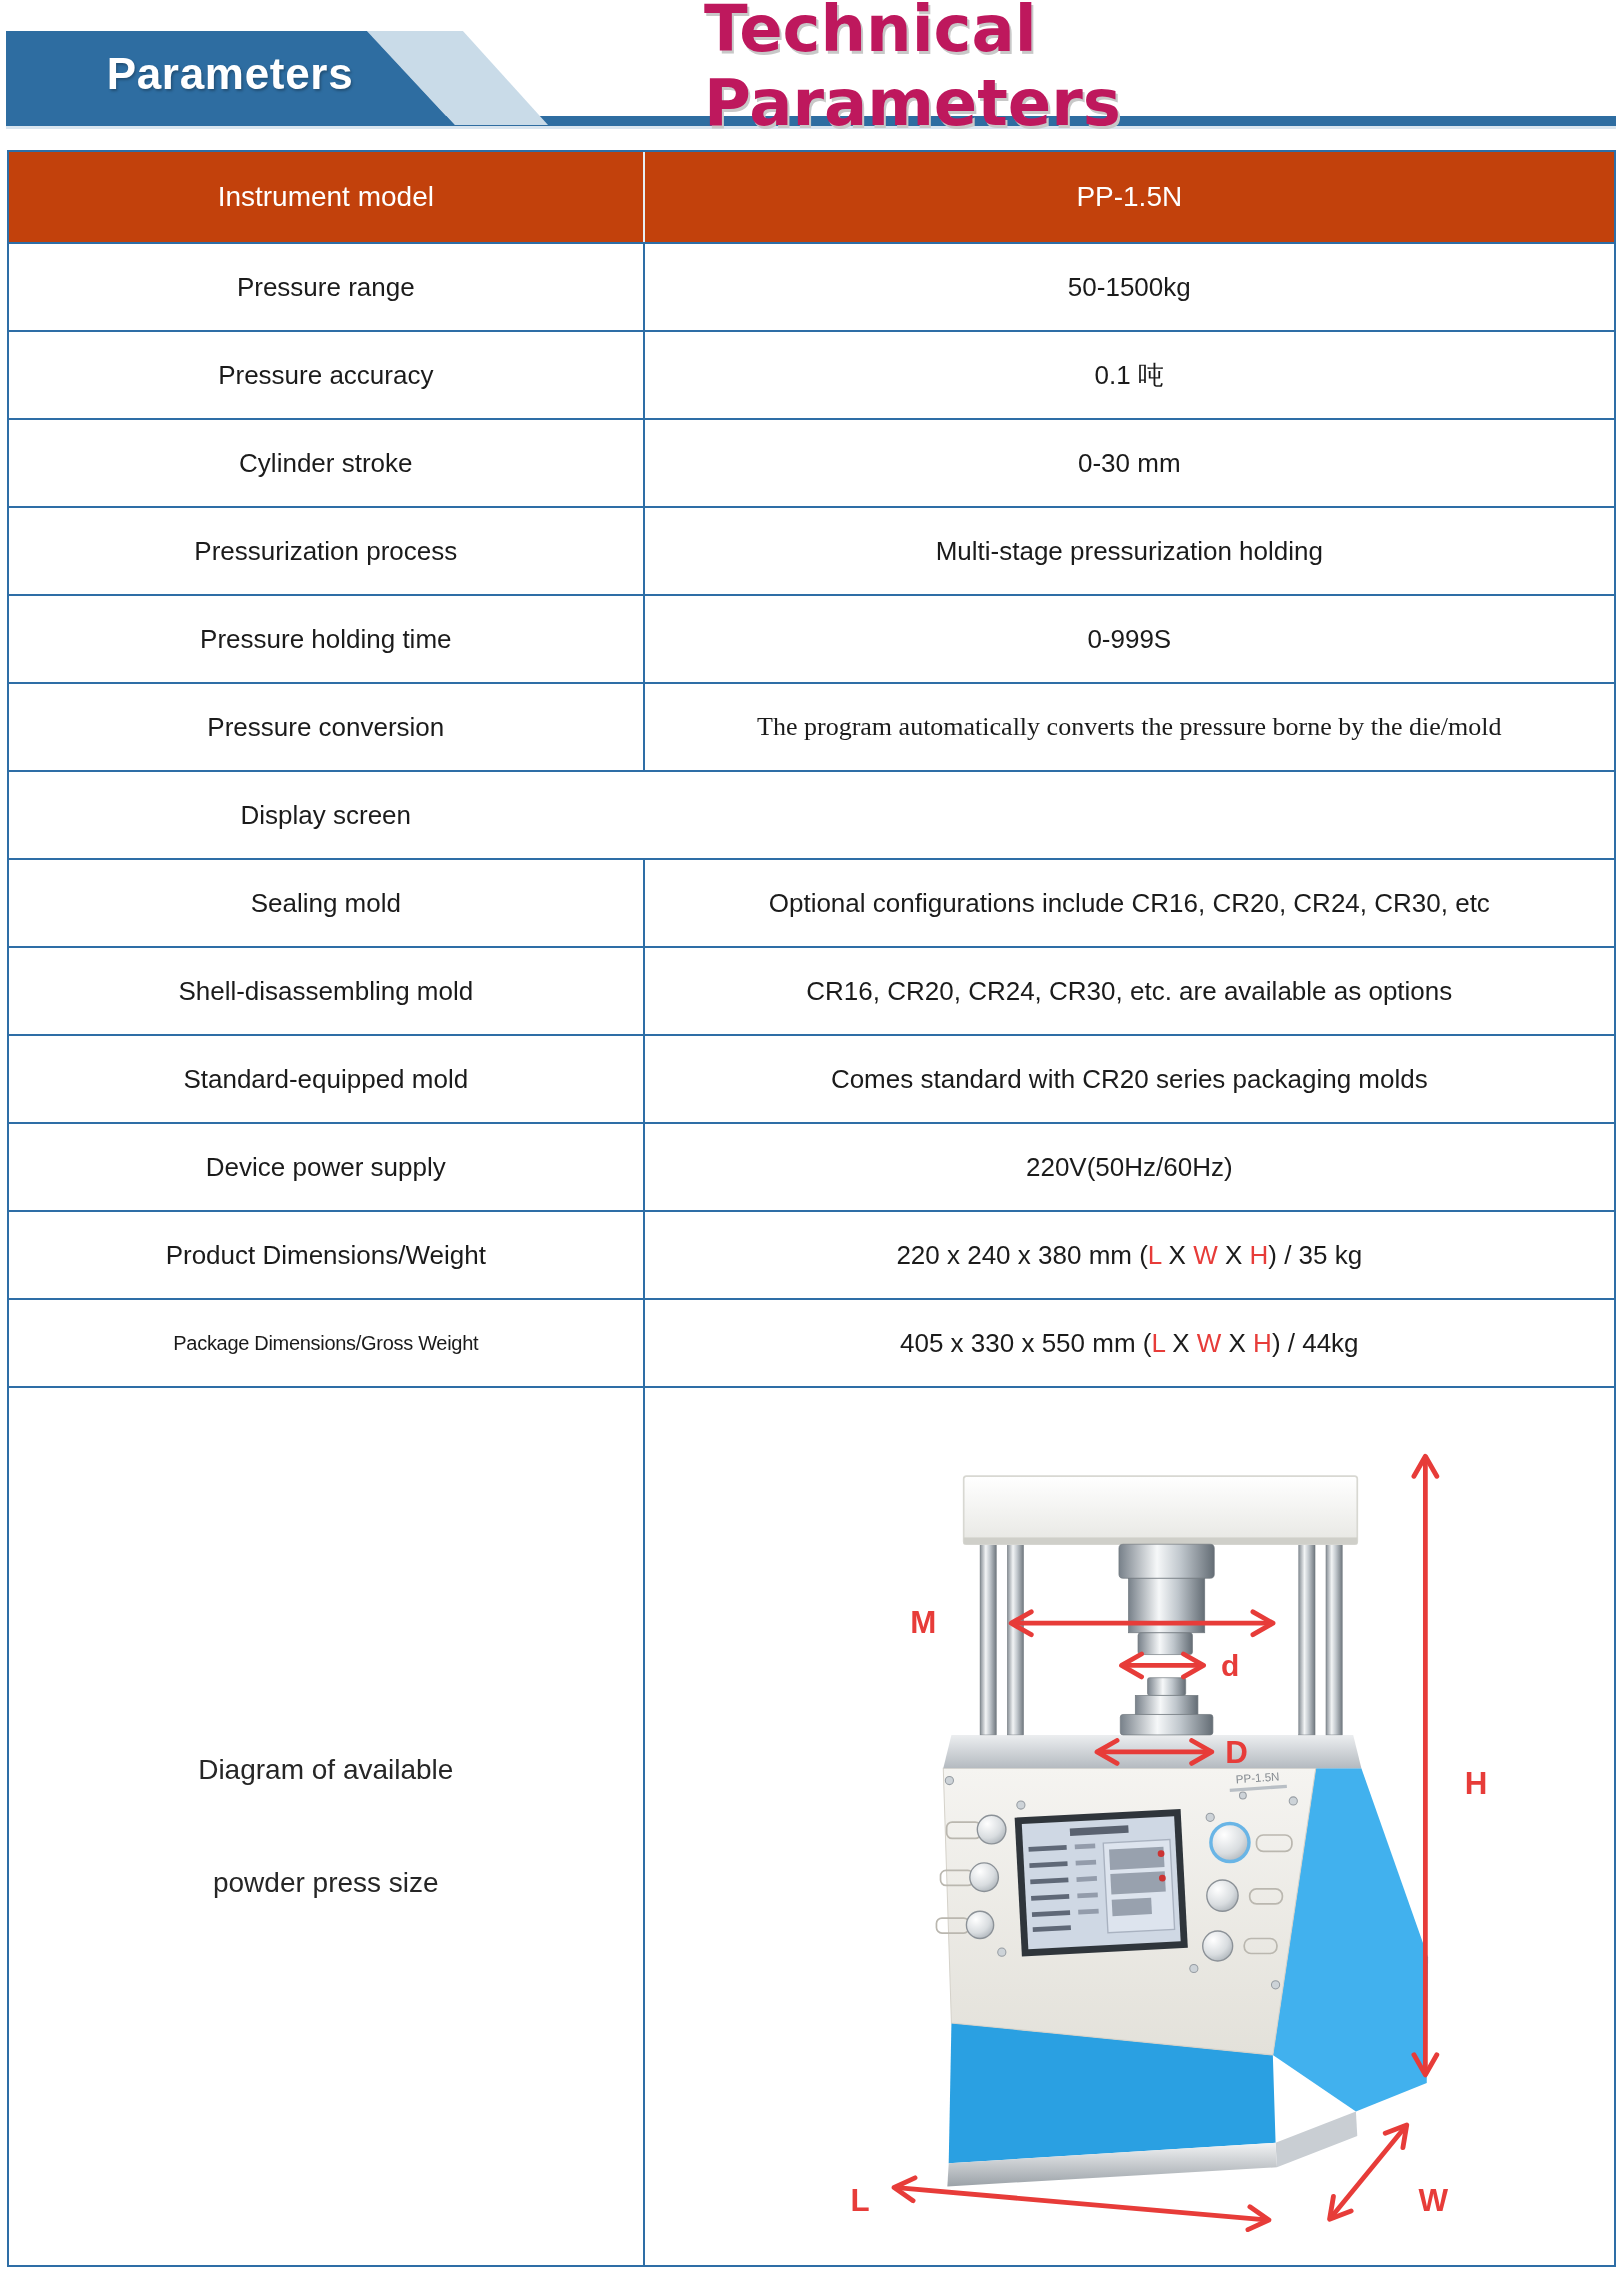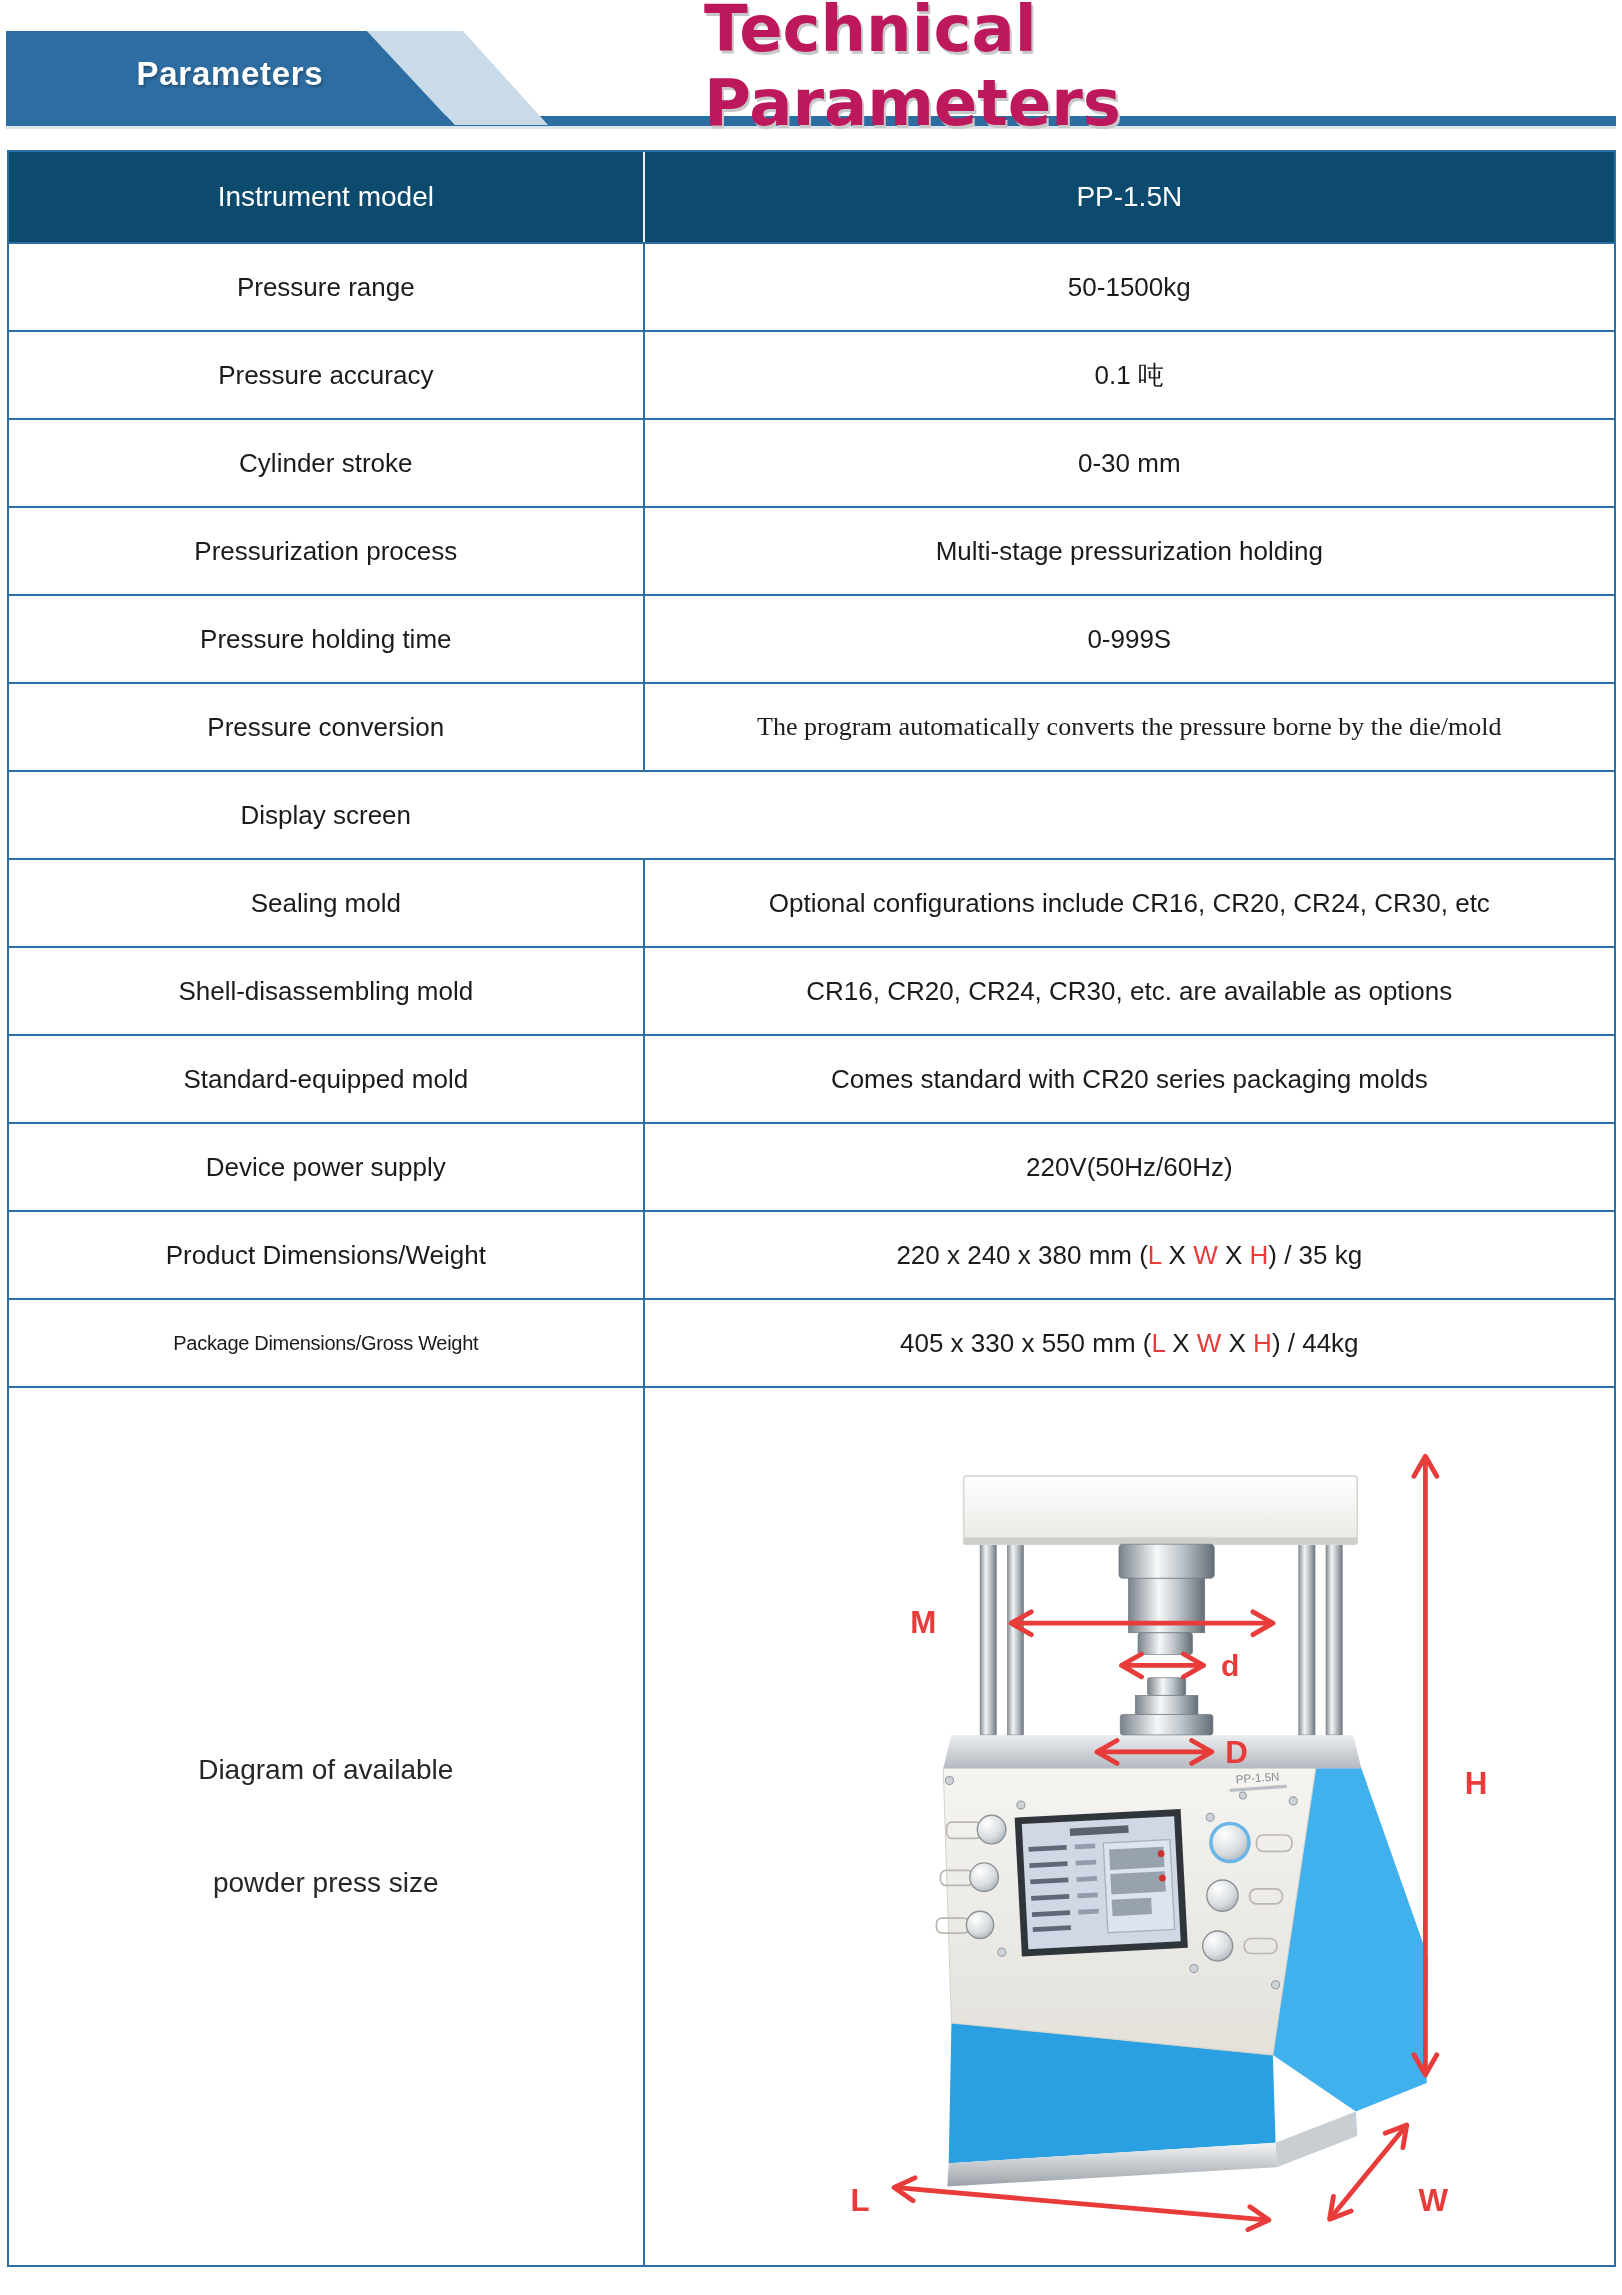--- a/index.html
+++ b/index.html
@@ -7,36 +7,36 @@
         font-family:"Liberation Sans",sans-serif;}
 
   
   .ribbon-light{position:absolute;left:367px;top:31px;width:181px;height:94px;background:#c9dbe8;
     clip-path:polygon(0 0,53% 0,100% 100%,48.5% 100%);z-index:1;}
   .ribbon-blue{position:absolute;left:5.5px;top:31px;width:449px;height:94px;background:#2e6da1;
     clip-path:polygon(0 0,80.5% 0,100% 100%,0 100%);z-index:2;}
   .banner-bar{position:absolute;left:5.5px;top:116px;width:1610px;height:9.6px;background:#2e6da1;z-index:1;}
   .banner-underline{position:absolute;left:5.5px;top:126px;width:1610px;height:3.4px;background:#d9e5ef;z-index:0;}
   .ribbon-text{position:absolute;left:5.5px;top:31px;width:449px;height:85px;z-index:3;
-    display:flex;align-items:center;justify-content:center;color:#fff;font-size:33px;font-weight:bold;
+    display:flex;align-items:center;justify-content:center;color:#fff;font-size:44px;font-weight:bold;
     text-shadow:1.4px 2.1px 2.7px rgba(0,0,0,.28);letter-spacing:0.7px;}
   .page-title{position:absolute;left:704px;top:24.6px;width:732px;height:83px;z-index:3;
     display:flex;align-items:center;justify-content:center;color:#be185d;font-size:64px;font-weight:bold;
     font-family:"DejaVu Sans","Liberation Sans",sans-serif;text-shadow:2.1px 2.7px 0 #c8c8c8;letter-spacing:0;}
 
   
   .spec-table{position:absolute;left:6.8px;top:150px;width:1609px;border:2.1px solid #2e6ea6;box-sizing:border-box;}
   .t-row{display:grid;grid-template-columns:634px 971px;border-top:2.1px solid #2e6ea6;height:86px;}
   .t-row:first-child{border-top:none;}
   .t-row.header{height:90px;}
   .t-row.diagram{height:877px;}
   .c{display:flex;align-items:center;justify-content:center;text-align:center;
      font-size:26px;color:#1b1b1b;box-sizing:border-box;padding:0 13.7px;}
   .c.val{border-left:2.1px solid #2e6ea6;}
-  .header .c{background:#0c4a6e;color:#fff;font-size:28px;text-align:right;}
+  .header .c{background:#c2410c;color:#fff;font-size:28px;text-align:right;}
   .header .c.val{border-left-color:#e8eef4;}
   .small-label{font-size:20px;letter-spacing:-0.3px;}
   .wrap-narrow{max-width:807px;line-height:1.32;font-family:Liberation Serif, serif;}
   .red{color:#e73c39;}
   .diagram .c.lab{flex-direction:column;gap:81px;font-size:28px;color:#262626;}
   .diagram .c.val{position:relative;padding:0;}
   .machine{position:absolute;inset:0;width:100%;height:100%;}
 </style>
 </head>
 <body>

